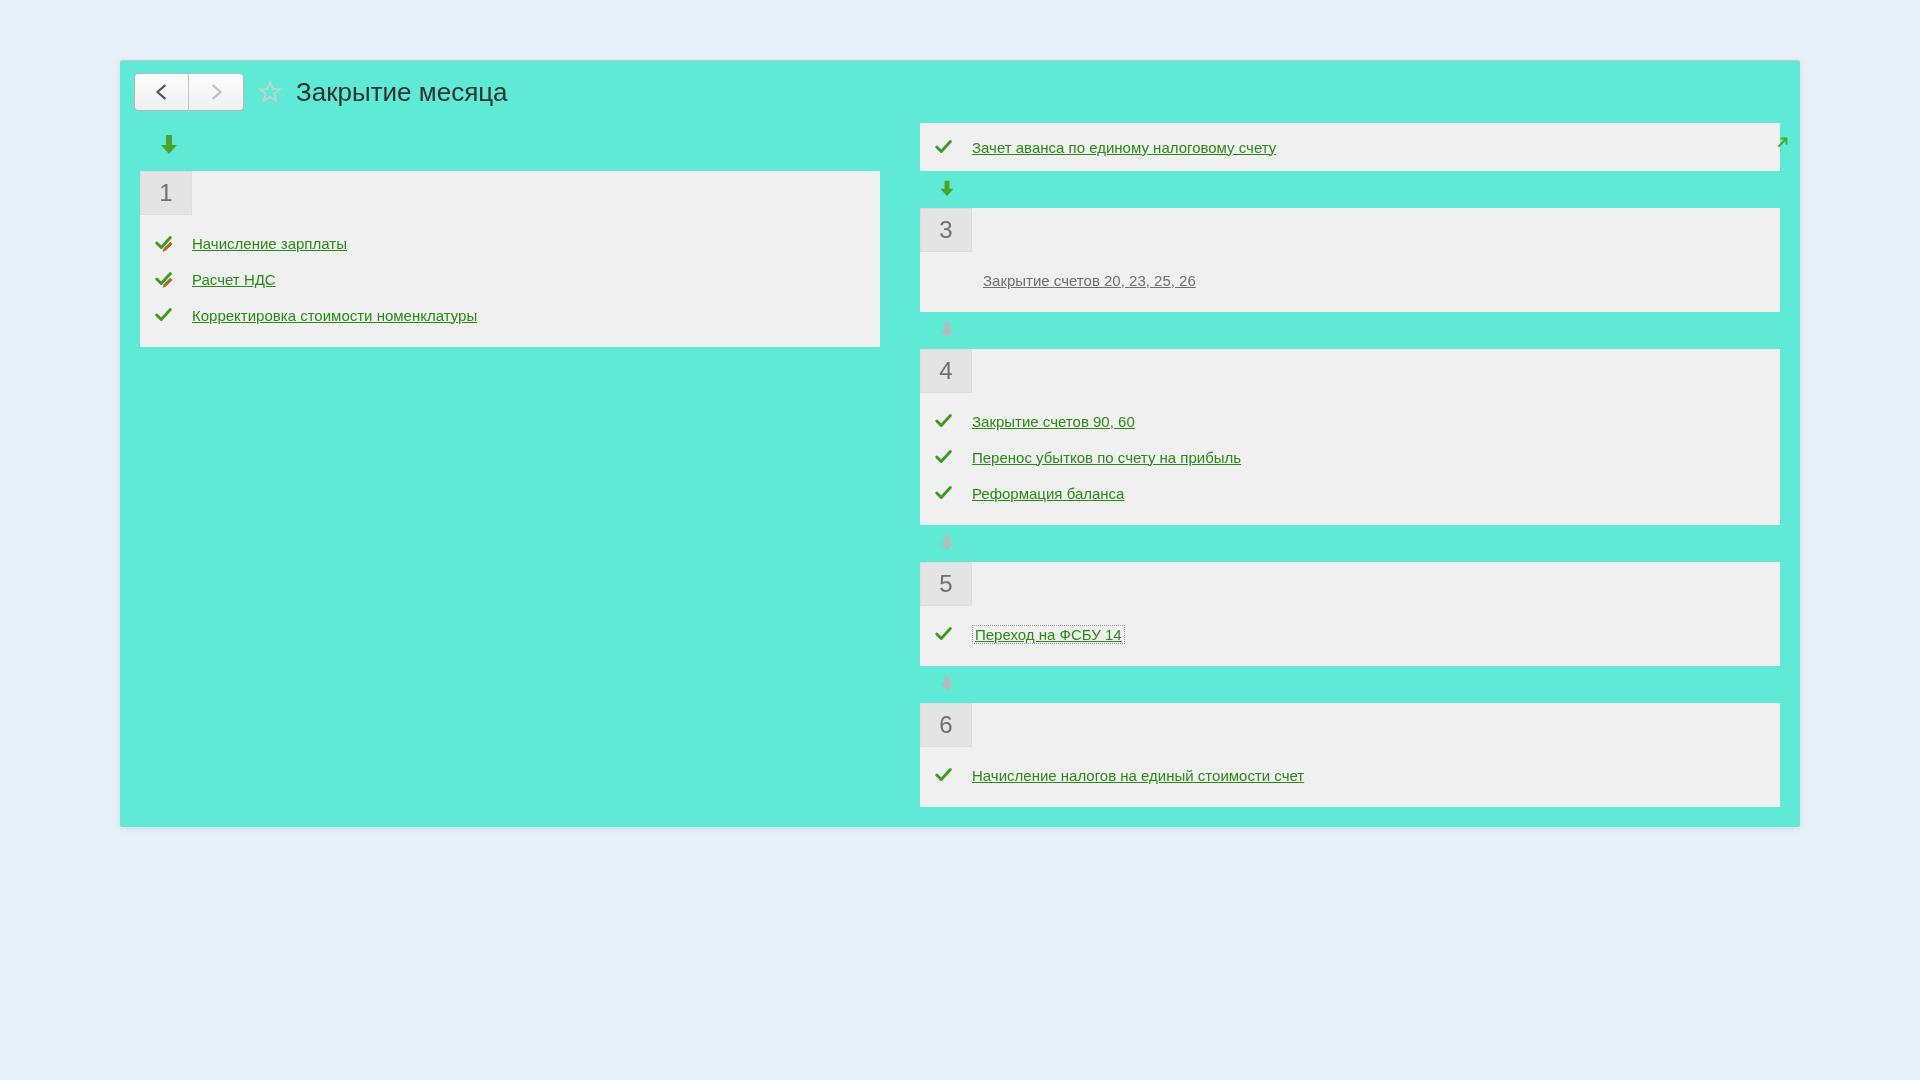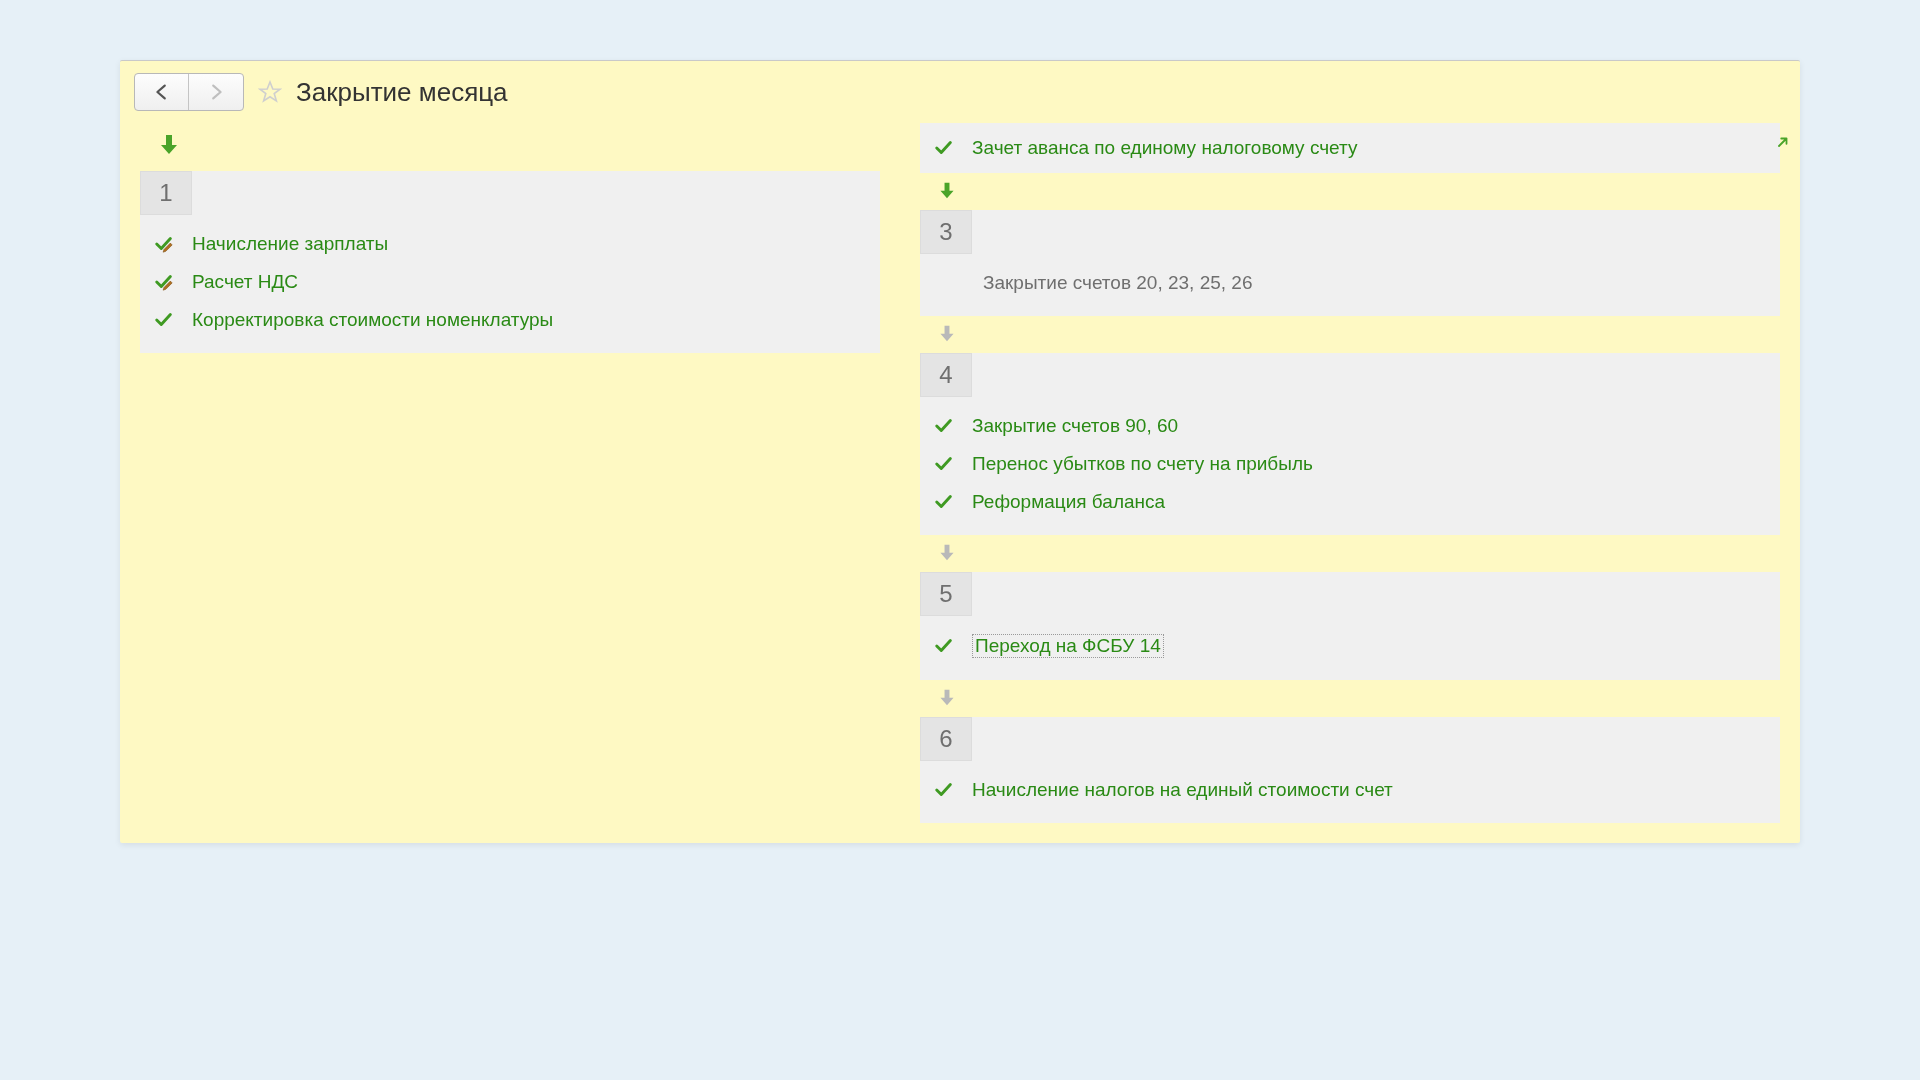--- a/index.html
+++ b/index.html
@@ -9,21 +9,21 @@
     font-size: 15px;
     color: #333;
     width: 1920px;
     height: 1080px;
     overflow: hidden;
   }
   .stage {
     padding: 60px 120px;
   }
   .window {
-    background: #fef9c3;
+    background: #5eead4;
     border-top: 1px solid #c9c9c9;
     box-shadow: 0 2px 6px rgba(0,0,0,0.08);
     border-radius: 2px;
     padding: 0;
   }
   .titlebar {
     display: flex;
     align-items: center;
     padding: 12px 20px 12px 14px;
     gap: 14px;
@@ -109,22 +109,23 @@
     gap: 18px;
     padding: 8px 0 8px 14px;
   }
   .row .icon {
     width: 20px; height: 20px;
     display: inline-flex; align-items: center; justify-content: center;
     flex-shrink: 0;
   }
   .op-link {
     color: #2a8a15;
+    text-decoration: underline;
     cursor: pointer;
-    font-size: 19px;
+    font-size: 15px;
   }
   .op-link.muted {
     color: #6f6f6f;
     margin-left: 11px;
   }
   .op-link.selected {
     border: 1px dotted #9a9a9a;
     padding: 0 2px;
   }
   .spacer-arrow {

